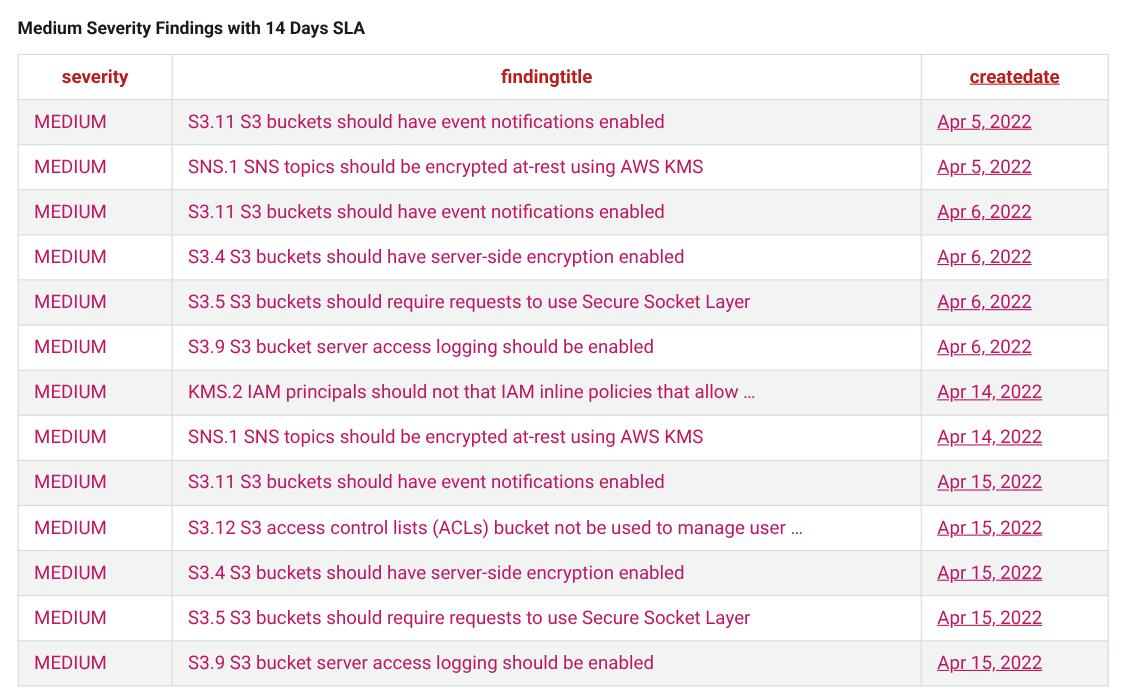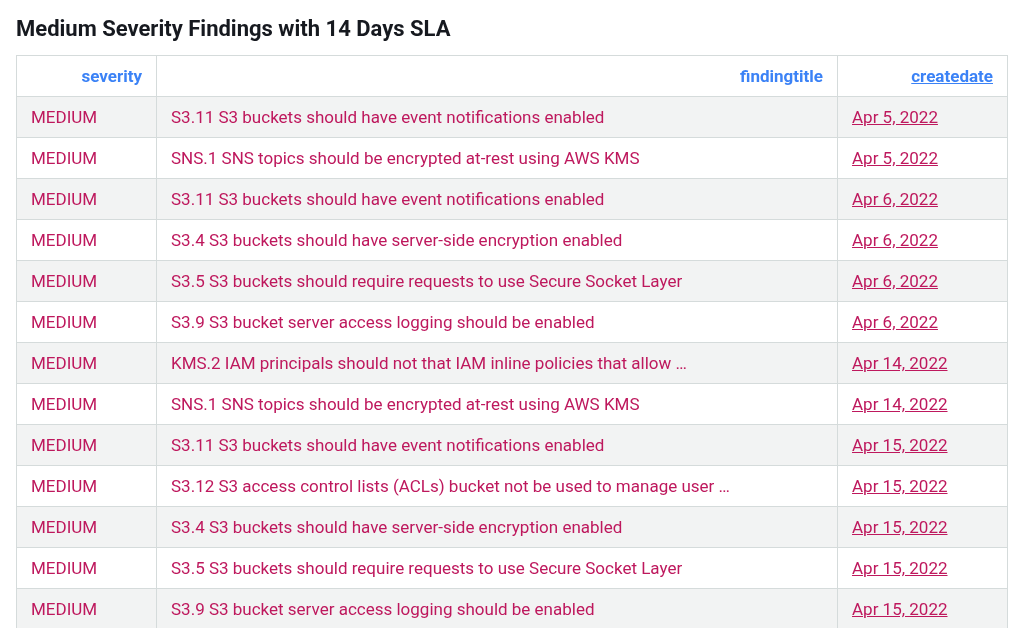--- a/index.html
+++ b/index.html
@@ -7,38 +7,38 @@
       padding: 0;
       box-sizing: border-box;
     }
     body {
       font-family: -apple-system, BlinkMacSystemFont, "Segoe UI", Roboto, Helvetica, Arial, sans-serif;
       background: #ffffff;
       padding: 16px;
       color: #16191f;
     }
     .title {
-      font-size: 22px;
+      font-size: 16px;
       font-weight: 700;
       margin-bottom: 14px;
       color: #16191f;
     }
     table {
       width: 100%;
       border-collapse: collapse;
       border: 1px solid #d5dbdb;
       font-size: 17px;
     }
     th {
-      text-align: right;
+      text-align: center;
       font-weight: 700;
       padding: 10px 14px;
       border: 1px solid #d5dbdb;
       background: #ffffff;
-      color: #3b82f6;
+      color: #b91c1c;
     }
     td {
       padding: 10px 14px;
       border: 1px solid #d5dbdb;
       color: #be185d;
     }
     tbody tr:nth-child(odd) td {
       background: #f2f3f3;
     }
     tbody tr:nth-child(even) td {

